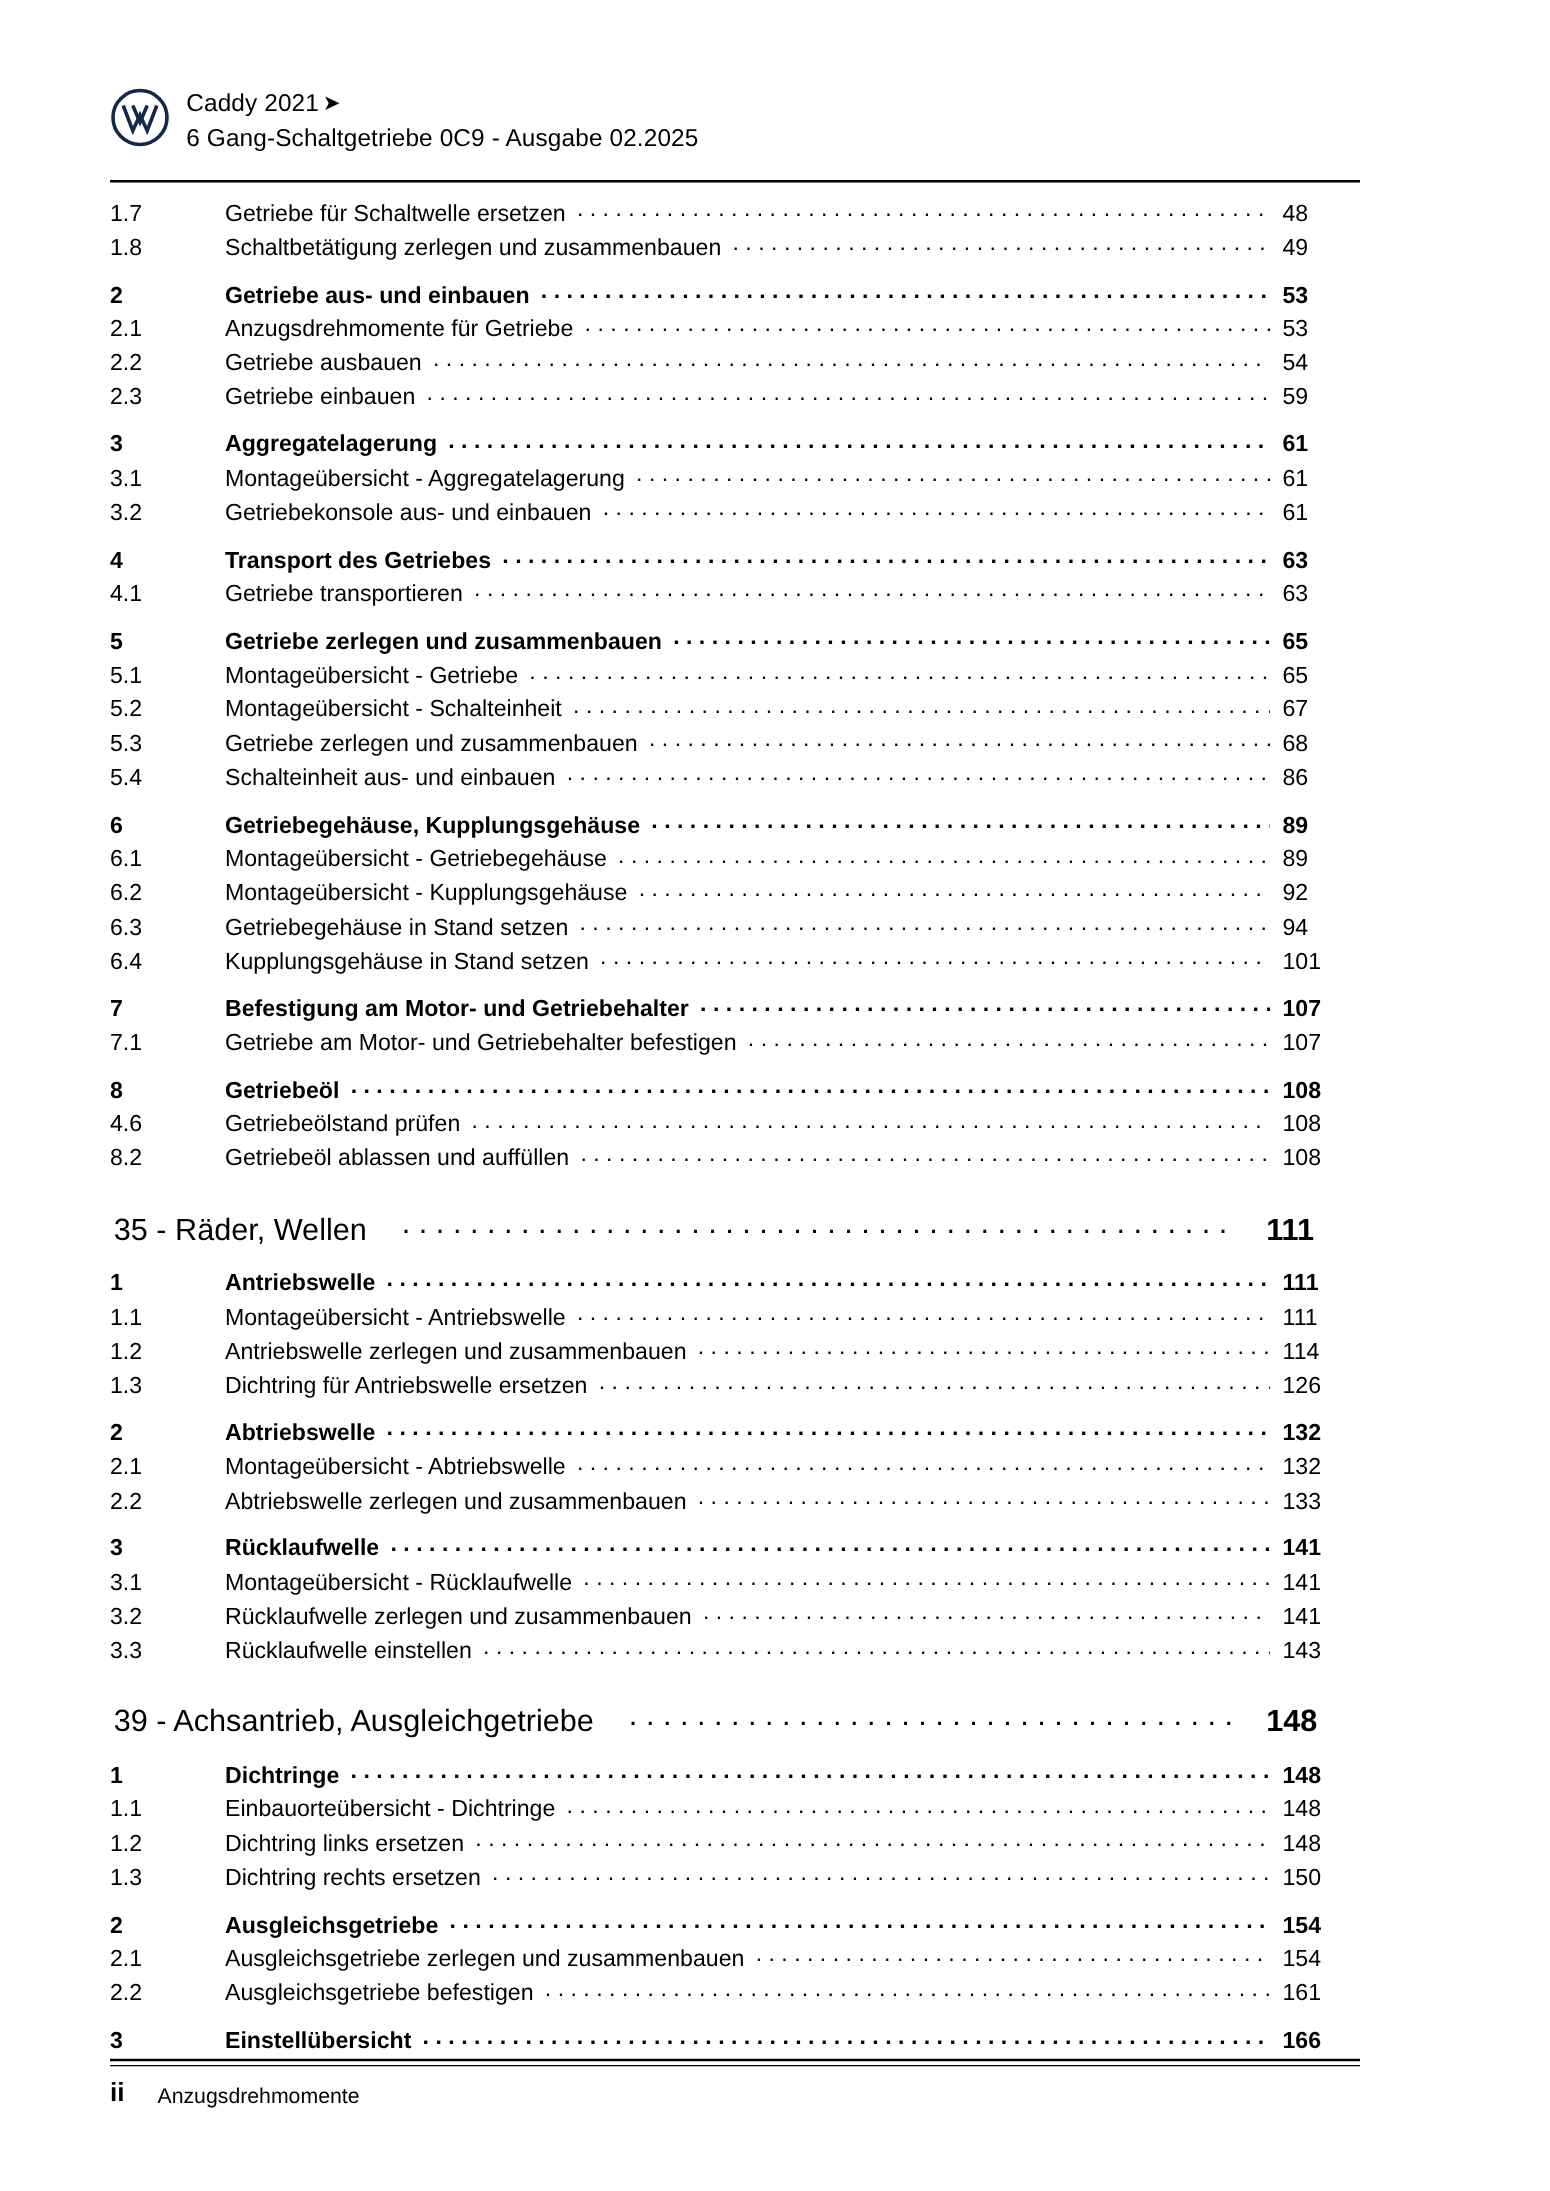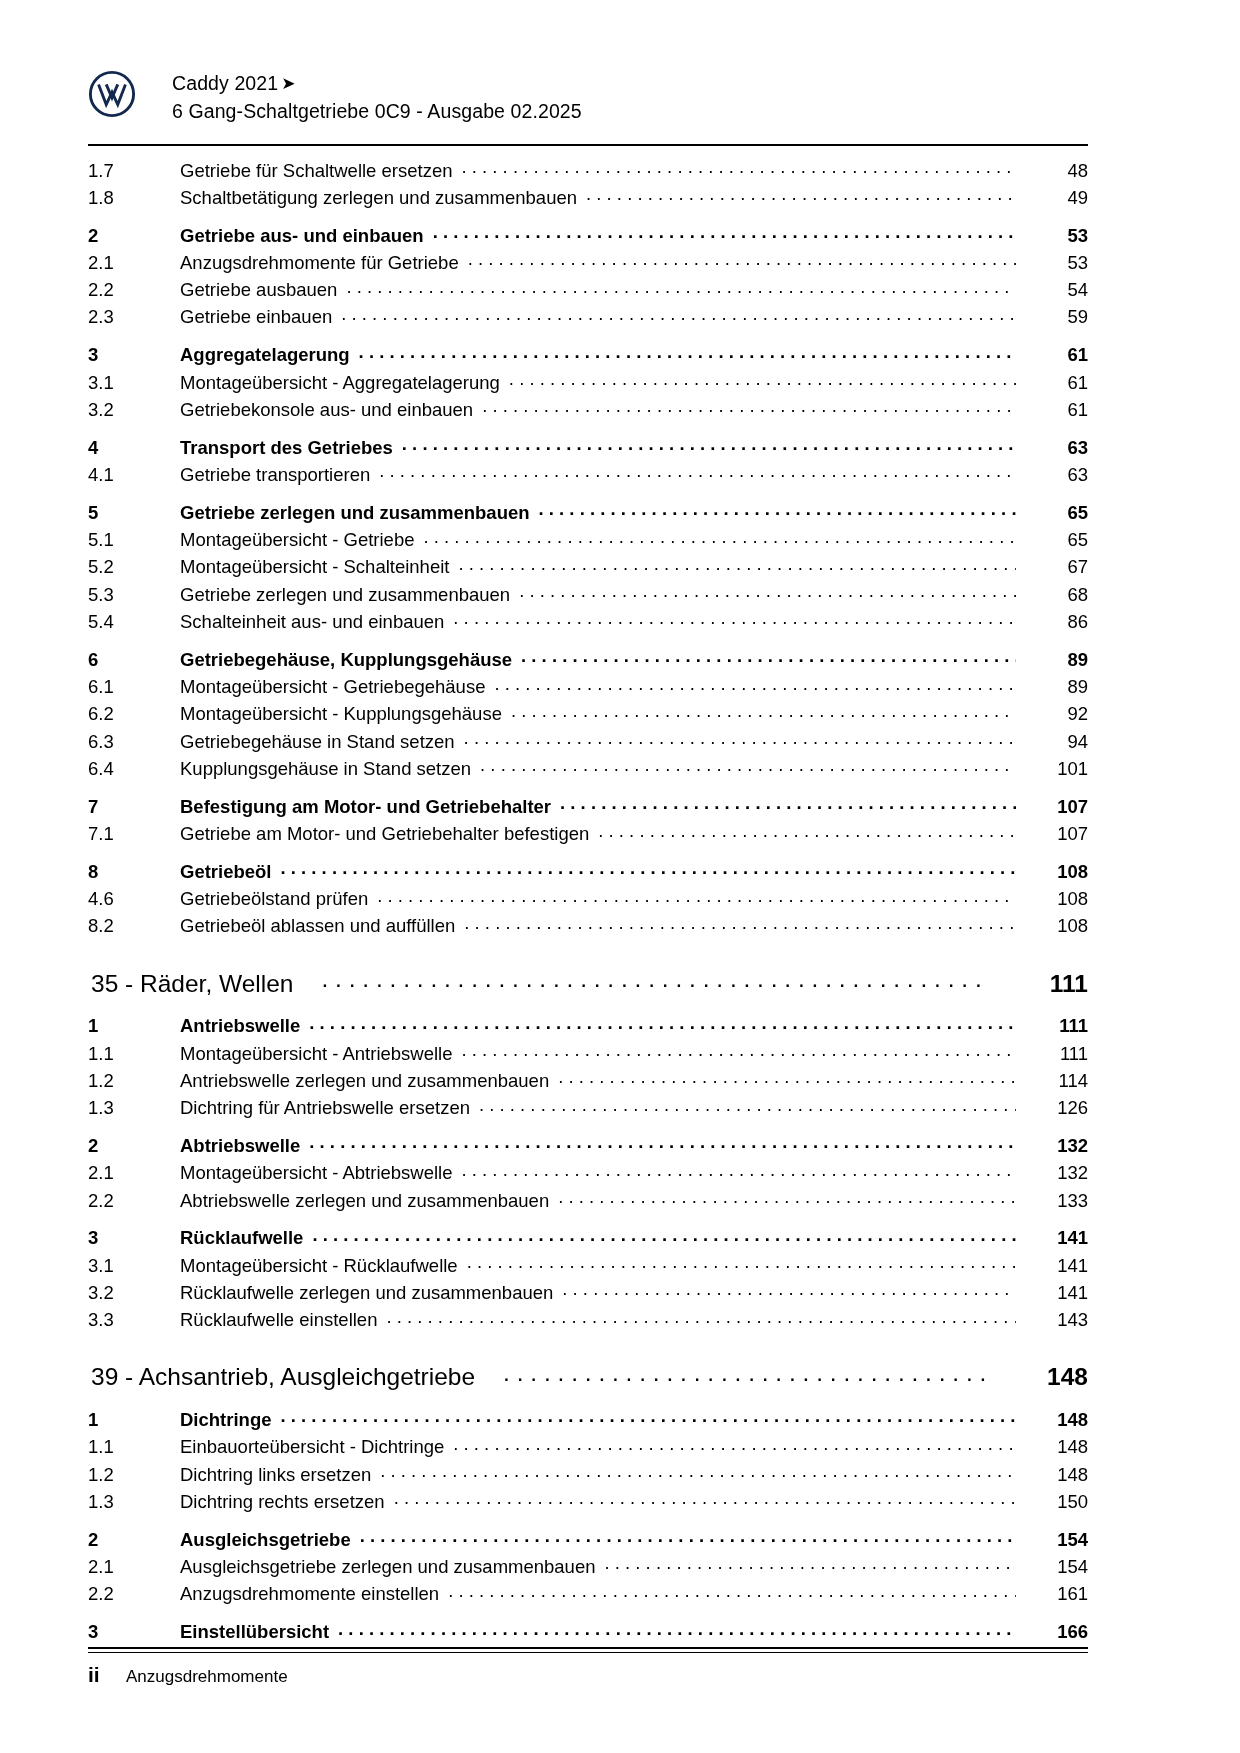--- a/index.html
+++ b/index.html
@@ -36,21 +36,21 @@
     display: flex;
     align-items: flex-start;
   }
   .vw-logo {
     width: 48px;
     height: 48px;
     flex: 0 0 48px;
     margin-top: 8px;
   }
   .header-text {
-    margin-left: 36px;
+    margin-left: 13px;
     padding-top: 8px;
     line-height: 1.42;
   }
   .header-line1 {
     font-size: 19.5px;
     letter-spacing: 0.1px;
     white-space: nowrap;
   }
   .header-line2 {
     font-size: 19.5px;
@@ -106,21 +106,21 @@
   .row .leader::after {
     content: ". . . . . . . . . . . . . . . . . . . . . . . . . . . . . . . . . . . . . . . . . . . . . . . . . . . . . . . . . . . . . . . . . . . . . . . . . . . . . . . . . . . . . . . . . . . . . .";
     letter-spacing: 0px;
     position: absolute;
     left: 0;
     bottom: 0;
     white-space: nowrap;
   }
   .row .pg {
     flex: 0 0 62px;
-    text-align: right;
+    text-align: left;
     white-space: nowrap;
     padding-left: 10px;
   }
 
   .row.lvl1 .num,
   .row.lvl1 .title,
   .row.lvl1 .pg {
     font-weight: bold;
   }
   .row.lvl1 {
@@ -484,21 +484,21 @@
         <span class="pg">154</span>
       </div>
       <div class="row lvl2">
         <span class="num">2.1</span>
         <span class="title">Ausgleichsgetriebe zerlegen und zusammenbauen</span>
         <span class="leader"></span>
         <span class="pg">154</span>
       </div>
       <div class="row lvl2">
         <span class="num">2.2</span>
-        <span class="title">Anzugsdrehmomente einstellen</span>
+        <span class="title">Ausgleichsgetriebe befestigen</span>
         <span class="leader"></span>
         <span class="pg">161</span>
       </div>
       <div class="row lvl1">
         <span class="num">3</span>
         <span class="title">Einstellübersicht</span>
         <span class="leader"></span>
         <span class="pg">166</span>
       </div>
     </div>

